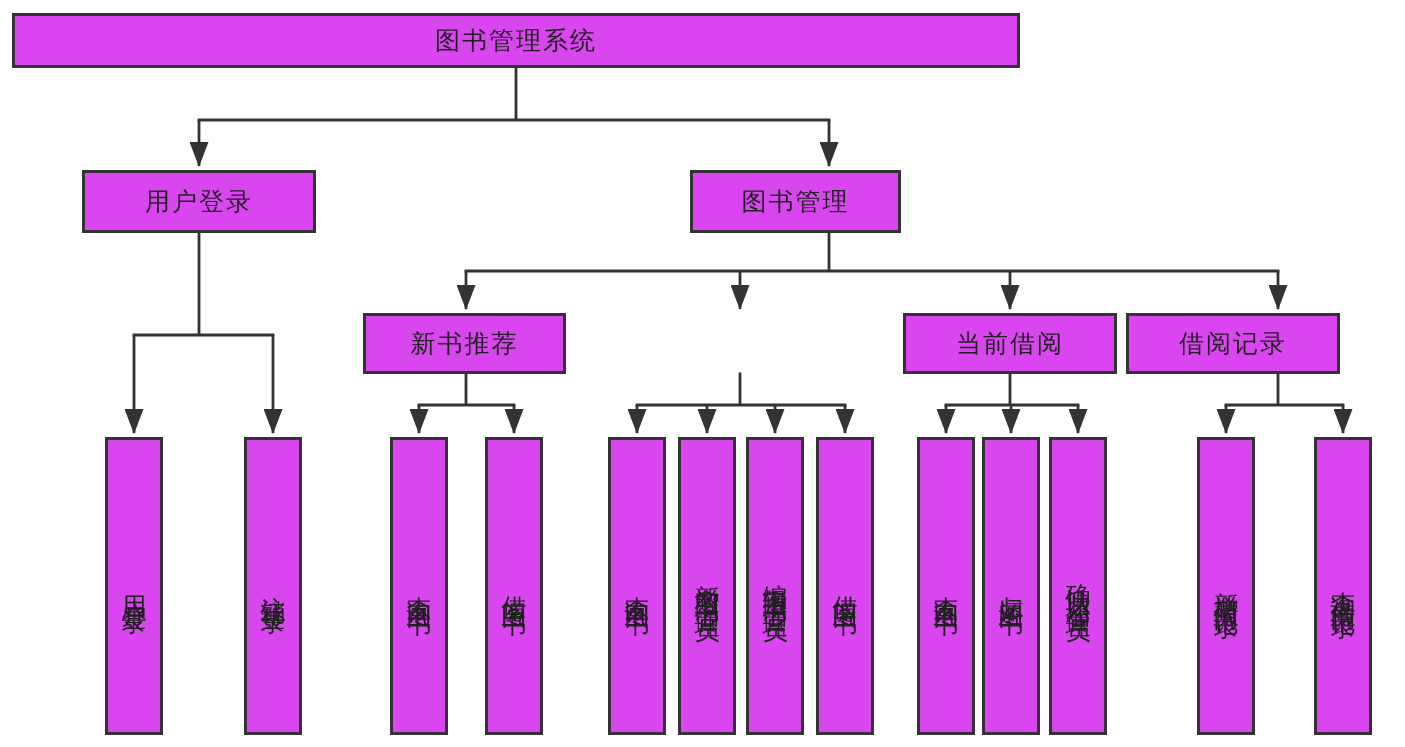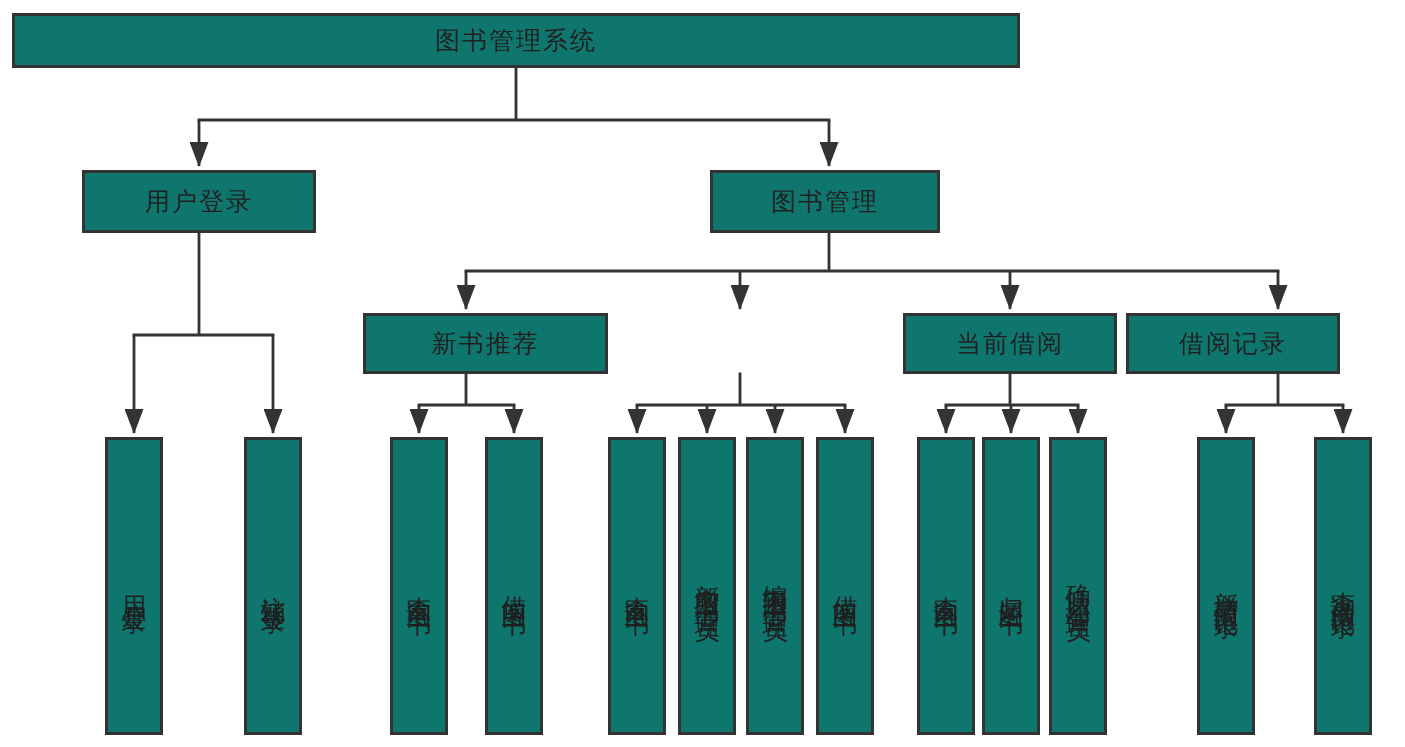--- a/index.html
+++ b/index.html
@@ -13,21 +13,21 @@
   }
   .connectors {
     position: absolute;
     left: 0; top: 0;
     width: 1405px; height: 747px;
   }
   .node {
     position: absolute;
     box-sizing: border-box;
     border: 3px solid #333333;
-    background: #0f766e;
+    background: #d946ef;
     display: flex;
     align-items: center;
     justify-content: center;
     color: #1f1f1f;
   }
   .h-node {
     font-size: 25px;
     letter-spacing: 2px;
     white-space: nowrap;
   }
@@ -96,25 +96,25 @@
     <path d="M1343,405 V433" fill="none" stroke="#333333" stroke-width="2.8" marker-end="url(#arrow)"></path>
   </svg>
 
   <div class="node h-node" style="left:12px; top:13px; width:1008px; height:55px;">
     <span>图书管理系统</span>
   </div>
 
   <div class="node h-node" style="left:82px; top:170px; width:234px; height:63px;">
     <span>用户登录</span>
   </div>
-  <div class="node h-node" style="left:710px; top:170px; width:230px; height:63px;">
+  <div class="node h-node" style="left:690px; top:170px; width:211px; height:63px;">
     <span>图书管理</span>
   </div>
 
-  <div class="node h-node" style="left:363px; top:313px; width:245px; height:61px;">
+  <div class="node h-node" style="left:363px; top:313px; width:203px; height:61px;">
     <span>新书推荐</span>
   </div>
   <div class="node h-node" style="left:903px; top:313px; width:214px; height:61px;">
     <span>当前借阅</span>
   </div>
   <div class="node h-node" style="left:1126px; top:313px; width:214px; height:61px;">
     <span>借阅记录</span>
   </div>
 
   <div class="node leaf" style="left:105px;">

